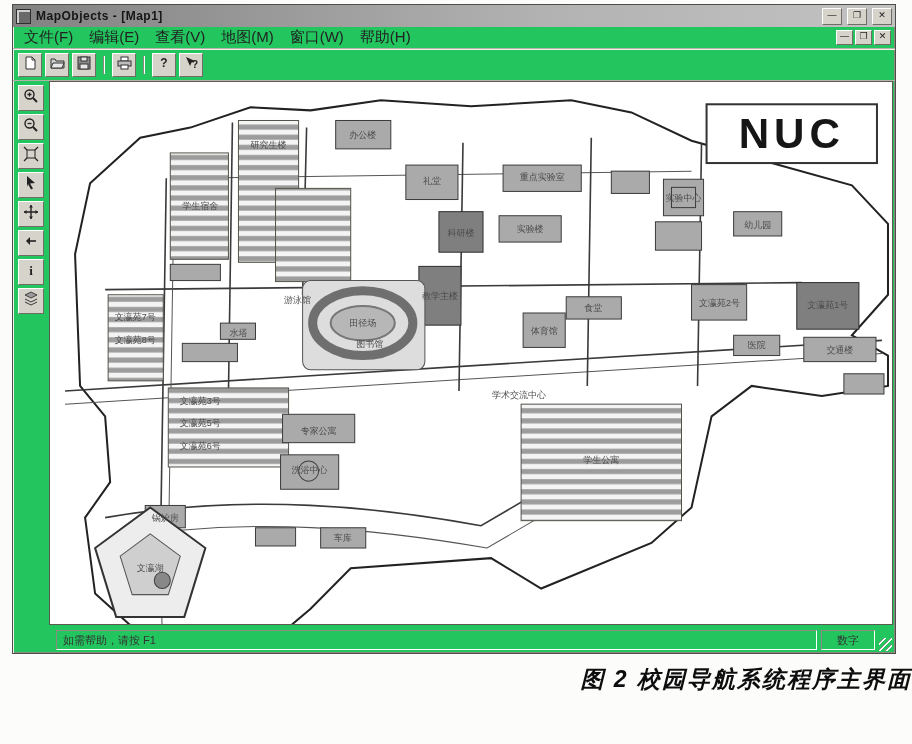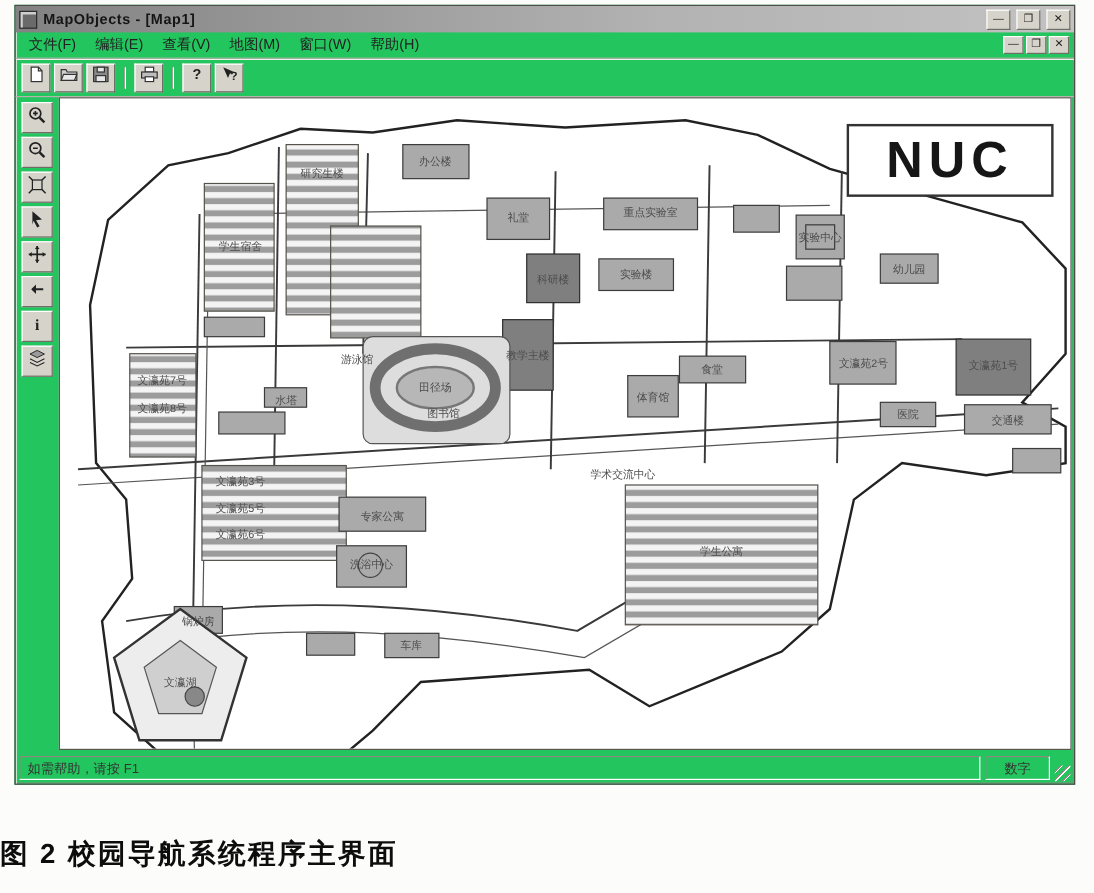--- a/index.html
+++ b/index.html
@@ -11,55 +11,55 @@
           display:flex;flex-direction:column;}
   .titlebar{height:22px;background:linear-gradient(90deg,#828282,#b2b2b2 60%,#c2c2c2);
             display:flex;align-items:center;gap:5px;padding:0 3px;flex:0 0 auto;}
   .app-icon{width:13px;height:13px;background:#6a6a6a;border:1px solid #2e2e2e;box-shadow:inset 2px 2px 0 #cfcfcf;}
   .title-text{font-size:12px;font-weight:bold;color:#151515;letter-spacing:.5px;white-space:nowrap;
               overflow:hidden;flex:1;}
   .wbtn{width:18px;height:15px;background:#d6d3ca;border:1px solid;border-color:#fff #6f6d66 #6f6d66 #fff;
         font-size:9px;line-height:13px;text-align:center;color:#222;flex:0 0 auto;}
   .menubar{height:21px;display:flex;align-items:center;padding:0 4px;gap:2px;
            border-bottom:1px solid #b6b3aa;flex:0 0 auto;}
-  .menu-item{font-size:12px;color:#222;padding:2px 7px;white-space:nowrap;}
+  .menu-item{font-size:15px;color:#222;padding:2px 7px;white-space:nowrap;}
   .mdi-btns{margin-left:auto;display:flex;gap:2px;}
   .mdi-btns .wbtn{width:15px;height:13px;line-height:11px;}
   .toolbar{height:27px;display:flex;align-items:center;padding:2px 5px;gap:3px;
            border-bottom:1px solid #b6b3aa;box-shadow:inset 0 1px 0 #f2f1ec;flex:0 0 auto;}
   .tbtn{width:22px;height:22px;background:#d6d3ca;border:1px solid;border-color:#fff #6f6d66 #6f6d66 #fff;
         display:flex;align-items:center;justify-content:center;color:#2a2a2a;}
   .tsep{width:1px;height:18px;background:#8d8a80;border-right:1px solid #fff;margin:0 4px;}
   .content{flex:1;display:flex;min-height:0;}
   .sidebar{width:30px;padding:4px 3px;display:flex;flex-direction:column;gap:3px;align-items:center;flex:0 0 auto;}
   .sbtn{width:24px;height:24px;background:#d6d3ca;border:1px solid;border-color:#fff #6f6d66 #6f6d66 #fff;
         display:flex;align-items:center;justify-content:center;color:#2a2a2a;}
   .map-area{flex:1;background:#ffffff;border:1px solid #5b5952;margin:0 2px 2px 0;position:relative;overflow:hidden;}
   .map-area svg{display:block;width:100%;height:100%;}
   .statusbar{height:22px;display:flex;align-items:center;gap:4px;padding:2px 3px;flex:0 0 auto;}
   .spanel{height:16px;border:1px solid;border-color:#8d8a80 #fff #fff #8d8a80;
           font-size:11px;color:#333;padding:1px 6px;display:flex;align-items:center;}
-  .spanel.help{flex:1;}
+  .spanel.help{flex:1;margin-left:40px;}
   .spanel.num{width:40px;justify-content:center;text-align:right;}
   .grip{width:13px;height:13px;align-self:flex-end;
         background:repeating-linear-gradient(135deg,transparent 0 3px,#8d8a80 3px 4px,#fff 4px 5px);}
 
   
   .map-label{font-size:9px;fill:#4c4c4c;font-family:"Liberation Sans",sans-serif;}
   .nuc-text{font-size:42px;font-weight:bold;fill:#161616;letter-spacing:5px;font-family:"Liberation Sans",sans-serif;}
   .road{fill:none;stroke:#3a3a3a;stroke-width:1.6;}
   .road-thin{fill:none;stroke:#555;stroke-width:1;}
   .bld{fill:#aaaaaa;stroke:#3c3c3c;stroke-width:1;}
   .bld-dark{fill:#7f7f7f;stroke:#2e2e2e;stroke-width:1;}
   .bld-rows{fill:url(#rows);stroke:#55524b;stroke-width:1;}
   .boundary{fill:none;stroke:#222;stroke-width:2;}
 
   
-  .caption{position:absolute;left:0;right:0;top:696px;text-align:left;
-           font-size:23px;font-weight:bold;color:#0d0d0d;letter-spacing:2px;}
+  .caption{position:absolute;left:0;right:0;top:664px;text-align:right;
+           font-size:23px;font-weight:bold;color:#0d0d0d;letter-spacing:2px;font-style:italic;}
 </style>
 </head>
 <body>
 
 <div class="page">
 
   <div class="window">
 
     <div class="titlebar">
       <div class="app-icon"></div>

